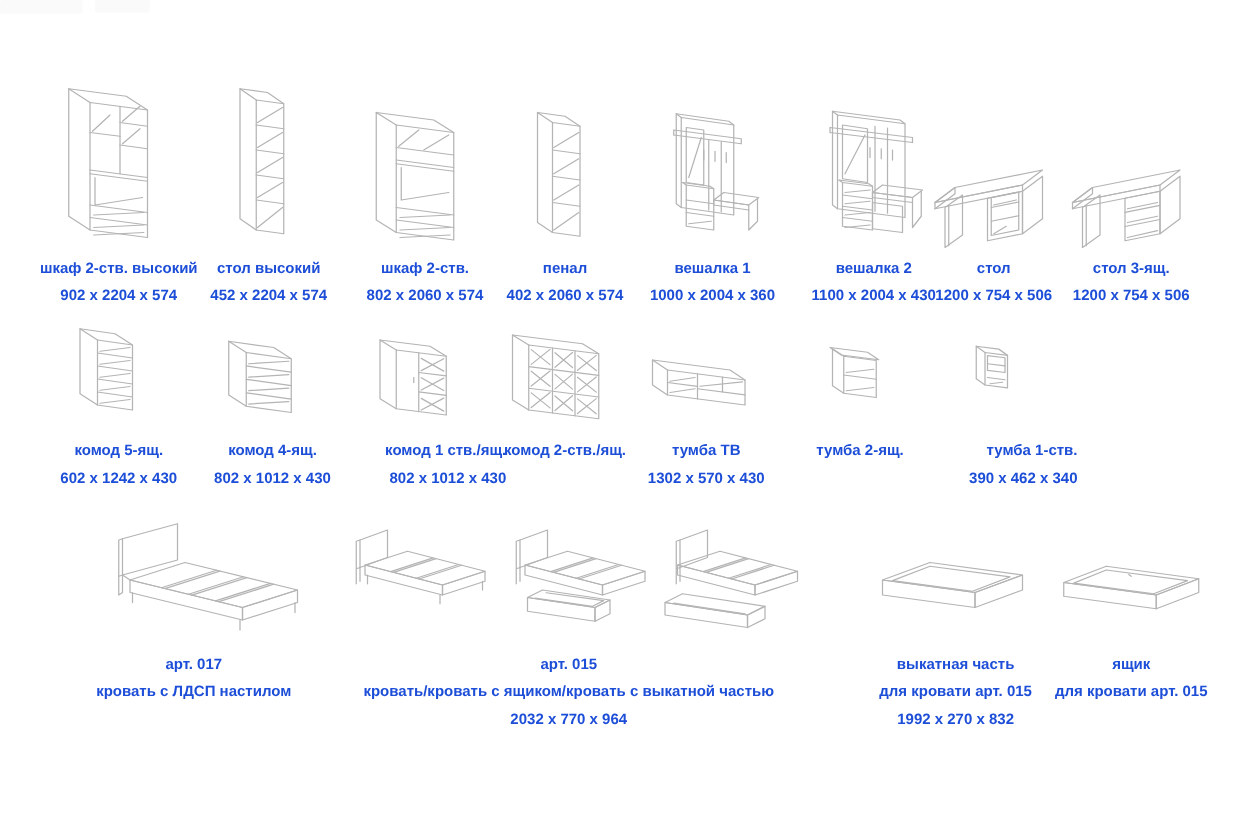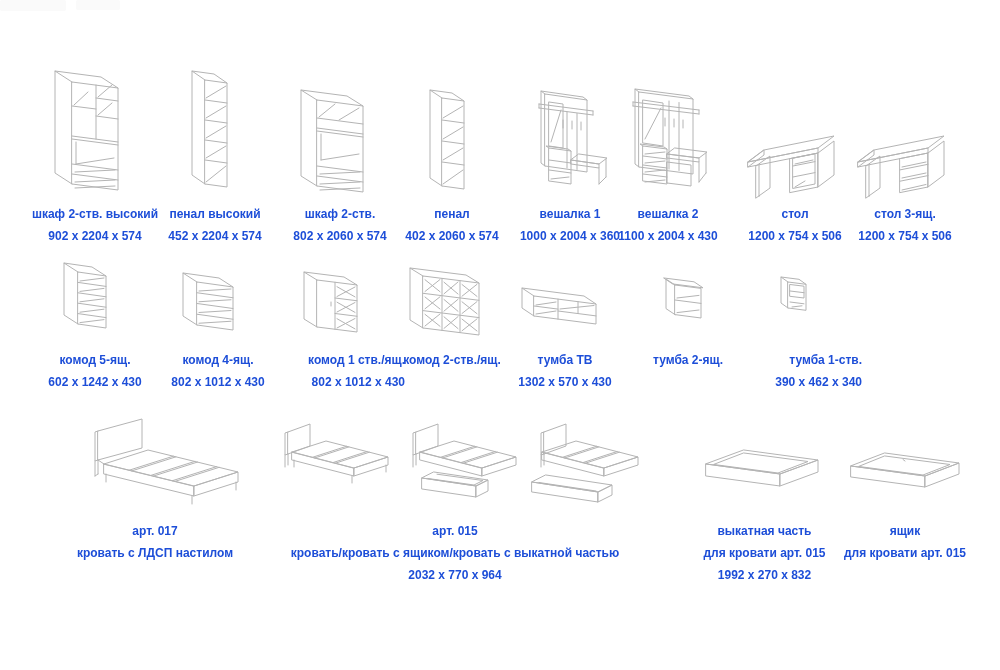--- a/index.html
+++ b/index.html
@@ -40,21 +40,21 @@
 </div>
 
 <div class="item" style="left:150px;top:60px;width:130px;">
   <svg class="draw" width="130" height="140" viewBox="0 0 130 140">
     <path d="M55,20 L77,23 L77,127 L55,124 Z"></path>
     <path d="M55,20 L42,11 L42,115 L55,124"></path>
     <path d="M42,11 L64,14 L77,23"></path>
     <path d="M55,40 L77,43 M55,60 L77,63 M55,80 L77,83 M55,100 L77,103"></path>
     <path d="M56,38 L76,26 M56,58 L76,46 M56,78 L76,66 M56,98 L76,86 M56,122 L76,106"></path>
   </svg>
-  <div class="cap first">пенал высокий</div>
+  <div class="cap first">стол высокий</div>
   <div class="cap">452 x 2204 x 574</div>
 </div>
 
 <div class="item" style="left:275px;top:60px;width:130px;">
   <svg class="draw" width="130" height="140" viewBox="0 0 130 140">
     <path d="M42,40 L88,46 L88,132 L42,126 Z"></path>
     <path d="M42,40 L26,30 L26,116 L42,126"></path>
     <path d="M26,30 L72,36 L88,46"></path>
     <path d="M42,58 L88,64"></path>
     <path d="M44,57 L60,44 M64,60 L84,48"></path>
@@ -94,21 +94,21 @@
     <path d="M44,100 L66,103 M44,110 L66,113"></path>
     <path d="M46,119 L64,117"></path>
     <path d="M66,100 L94,104 L102,98 L74,94 Z"></path>
     <path d="M66,100 L94,104 L94,108 L66,104 Z"></path>
     <path d="M94,108 L94,124 M101,99 L101,117 M94,124 L101,117"></path>
   </svg>
   <div class="cap first">вешалка 1</div>
   <div class="cap">1000 x 2004 x 360</div>
 </div>
 
-<div class="item" style="left:603px;top:60px;width:130px;">
+<div class="item" style="left:634px;top:60px;width:130px;">
   <svg class="draw" width="130" height="140" viewBox="0 0 130 140">
     <path d="M36,32 L90,39 L90,114 L36,107 Z"></path>
     <path d="M36,32 L32,29 L32,104 L36,107"></path>
     <path d="M32,29 L86,36 L90,39"></path>
     <path d="M30,42 L96,50 M30,46 L96,54 M30,42 L30,46 M96,50 L96,54"></path>
     <path d="M66,41 L66,109 M76,42.5 L76,110.5"></path>
     <path d="M62,58 L62,66 M71,59 L71,67 M80,60 L80,68"></path>
     <path d="M40,40 L60,43 L60,86 L40,83 Z"></path>
     <path d="M42,79 L58,48"></path>
     <path d="M40,86 L64,89 L64,124 L40,121 Z"></path>

